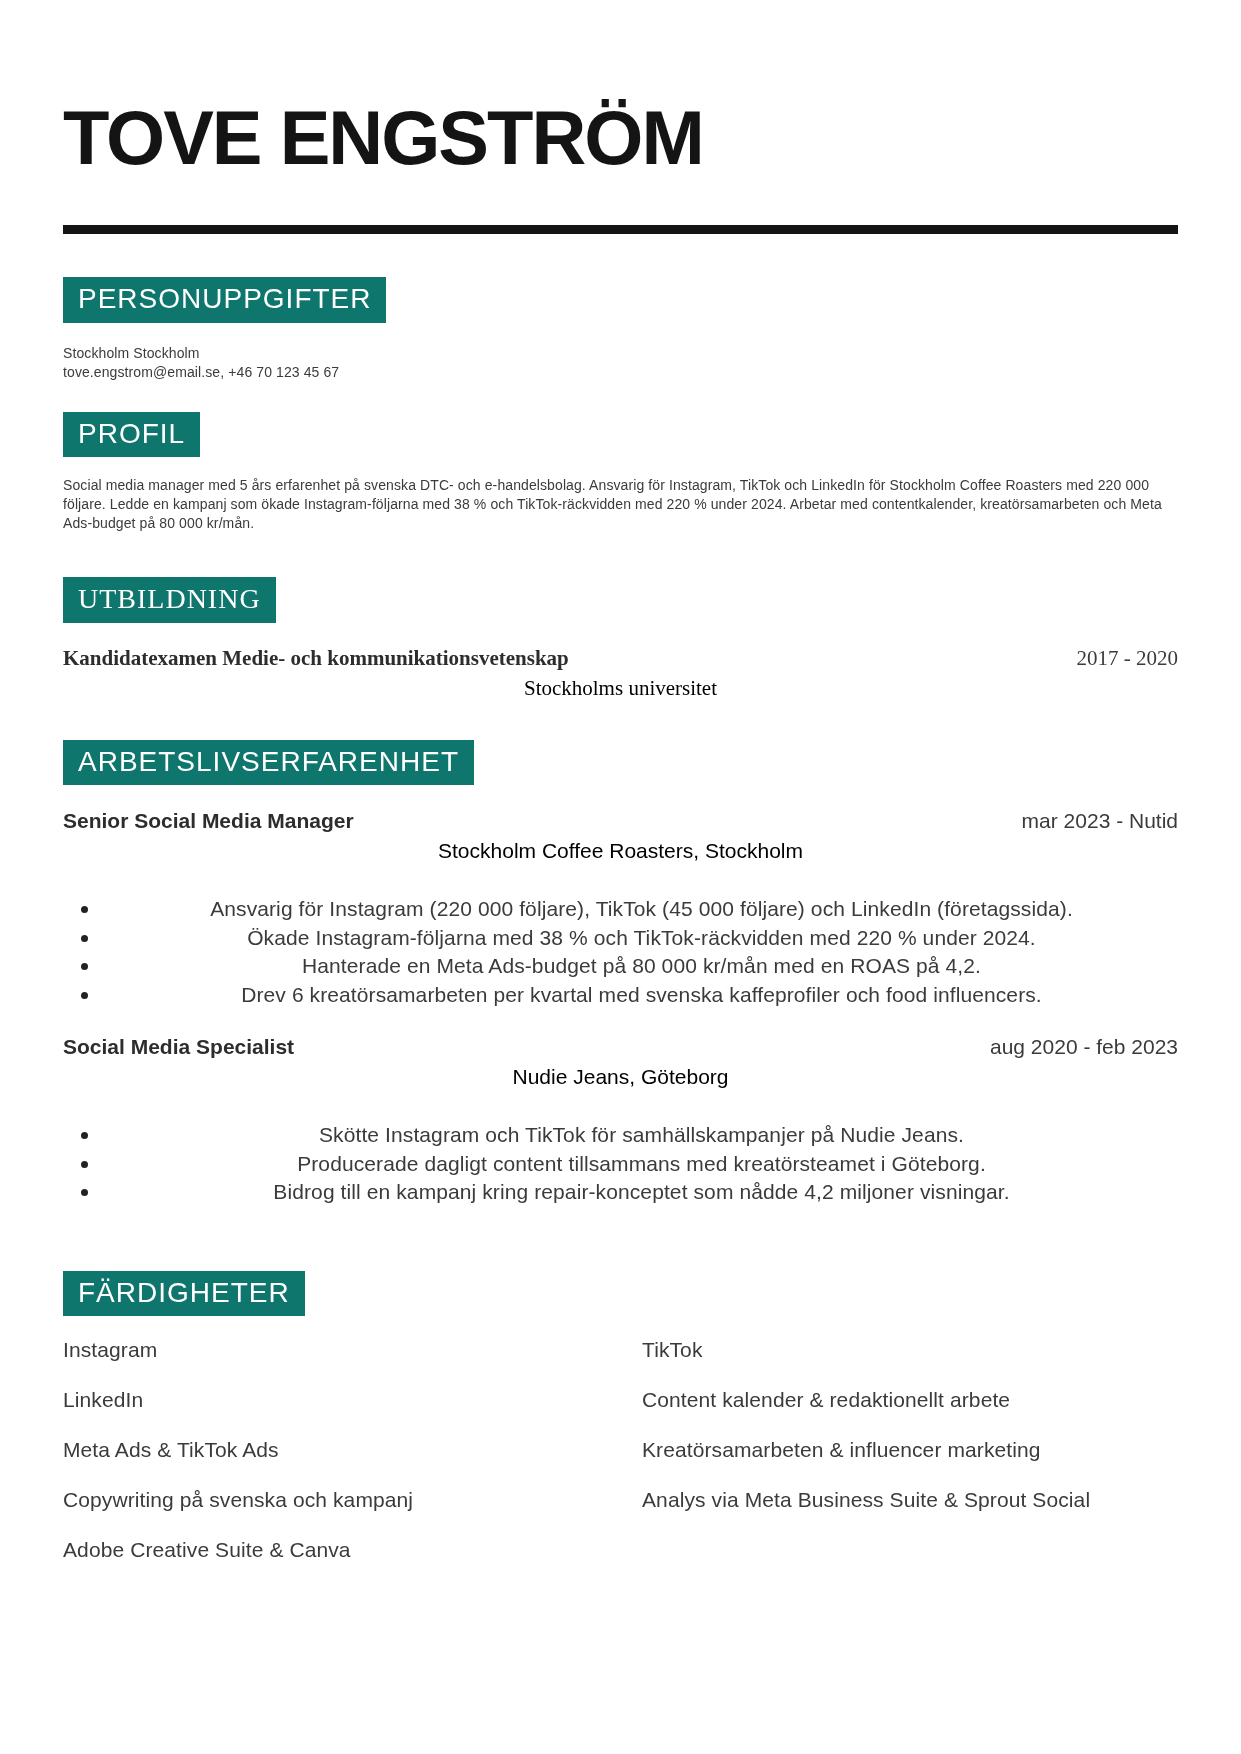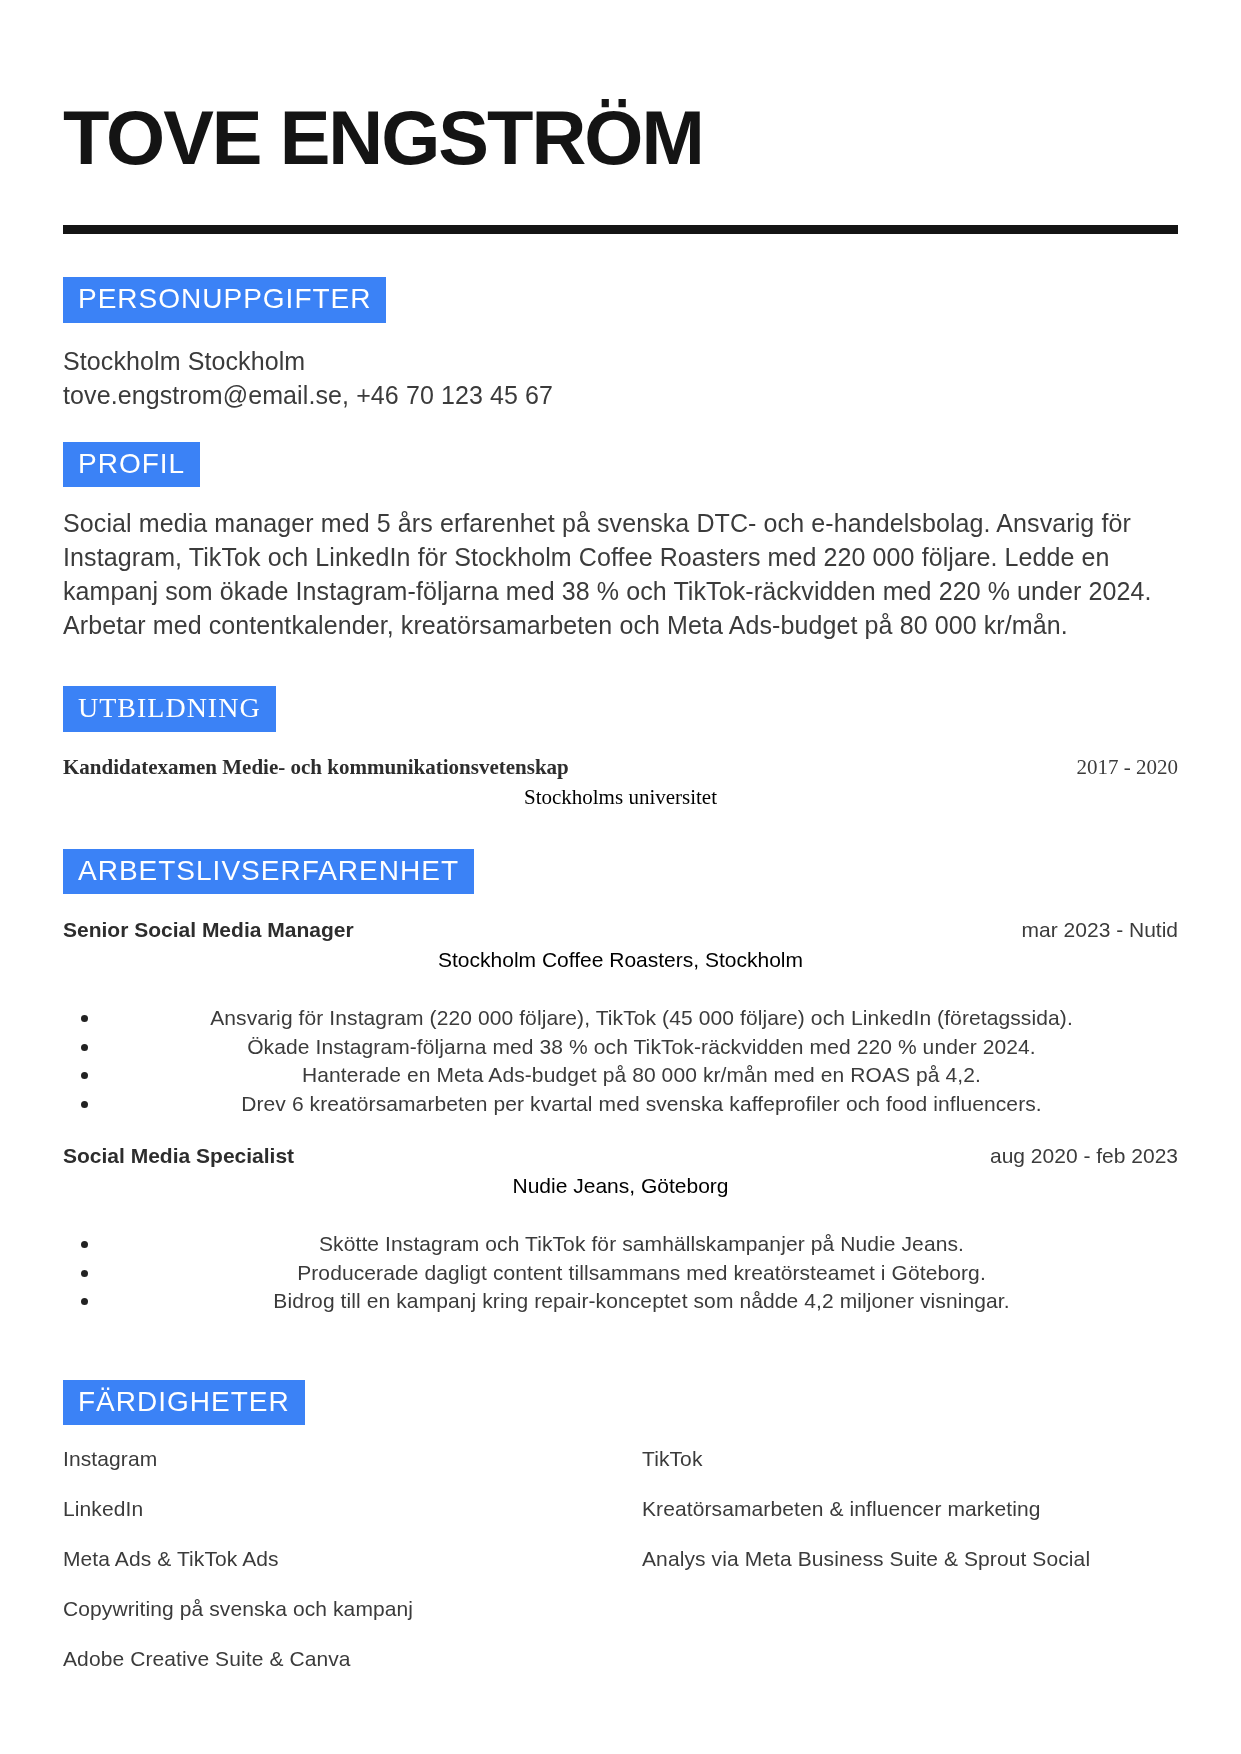--- a/index.html
+++ b/index.html
@@ -21,30 +21,30 @@
     color: #141414;
   }
   .rule {
     height: 9px;
     background: #141414;
     margin-top: 49px;
   }
 
   .sec-heading {
     display: inline-block;
-    background: #3b82f6;
+    background: #0f766e;
     color: #ffffff;
     font-size: 28px;
     font-weight: 400;
     letter-spacing: 1px;
     line-height: 1.2;
     padding: 5px 15px 7px 15px;
   }
 
-  .body-text { font-size: 25px; line-height: 1.36; color: #3b3b3b; letter-spacing: 0.1px; }
+  .body-text { font-size: 14px; line-height: 1.36; color: #3b3b3b; letter-spacing: 0.1px; }
 
   
   .sec-personal { margin-top: 43px; }
   .contact-block { margin-top: 21px; }
 
   
   .sec-profile { margin-top: 30px; }
   .profile-text { margin-top: 19px; max-width: 1115px; }
 
   
@@ -171,19 +171,20 @@
     <div class="skills-grid">
       <div class="skills-col">
         <div class="skill-item">Instagram</div>
         <div class="skill-item">LinkedIn</div>
         <div class="skill-item">Meta Ads &amp; TikTok Ads</div>
         <div class="skill-item">Copywriting på svenska och kampanj</div>
         <div class="skill-item">Adobe Creative Suite &amp; Canva</div>
       </div>
       <div class="skills-col">
         <div class="skill-item">TikTok</div>
+        <div class="skill-item">Content kalender &amp; redaktionellt arbete</div>
         <div class="skill-item">Kreatörsamarbeten &amp; influencer marketing</div>
         <div class="skill-item">Analys via Meta Business Suite &amp; Sprout Social</div>
       </div>
     </div>
   </section>
 
 </div>
 
 </body></html>

